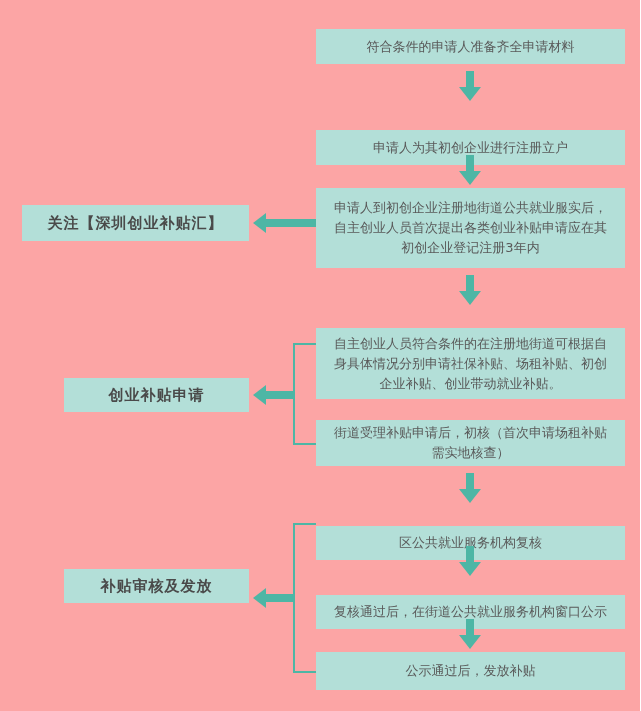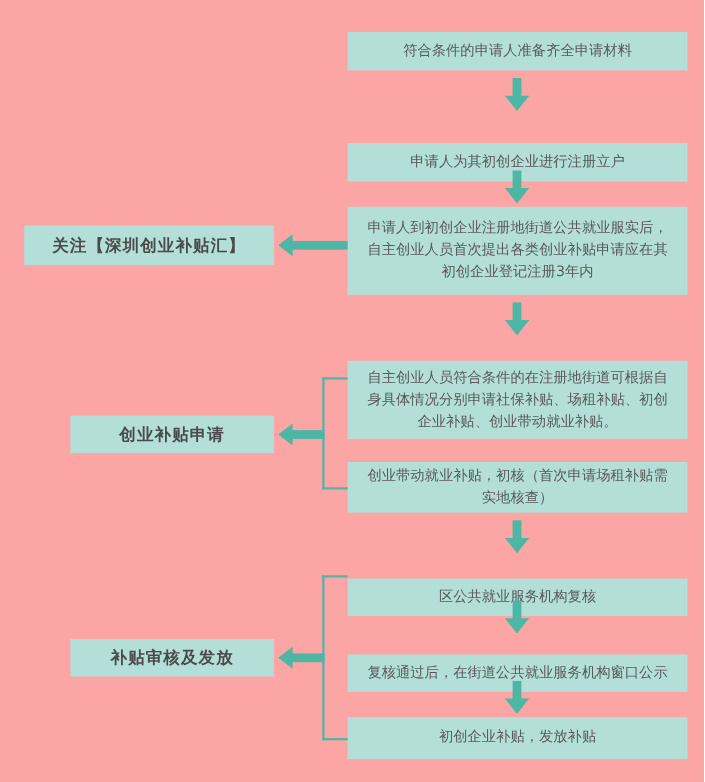--- a/index.html
+++ b/index.html
@@ -54,48 +54,48 @@
 
   <div class="step leftal" style="top:188px;height:80px;">申请人到初创企业注册地街道公共就业服实后，自主创业人员首次提出各类创业补贴申请应在其初创企业登记注册3年内</div>
 
   <div class="arrow-down" style="left:459px;top:275px;">
     <div class="shaft"></div>
     <div class="head"></div>
   </div>
 
   <div class="step leftal" style="top:308px;height:71px;margin-top:20px;">自主创业人员符合条件的在注册地街道可根据自身具体情况分别申请社保补贴、场租补贴、初创企业补贴、创业带动就业补贴。</div>
 
-  <div class="step leftal" style="top:420px;height:46px;">创业带动就业补贴，初核（首次申请场租补贴需实地核查）</div>
+  <div class="step leftal" style="top:420px;height:46px;">街道受理补贴申请后，初核（首次申请场租补贴需实地核查）</div>
 
   <div class="arrow-down" style="left:459px;top:473px;">
     <div class="shaft"></div>
     <div class="head"></div>
   </div>
 
   <div class="step center" style="top:506px;height:34px;margin-top:20px;">区公共就业服务机构复核</div>
 
   <div class="arrow-down" style="left:459px;top:546px;">
     <div class="shaft"></div>
     <div class="head"></div>
   </div>
 
   <div class="step center" style="top:595px;height:34px;">复核通过后，在街道公共就业服务机构窗口公示</div>
 
   <div class="arrow-down" style="left:459px;top:619px;">
     <div class="shaft"></div>
     <div class="head"></div>
   </div>
 
-  <div class="step center" style="top:652px;height:38px;">初创企业补贴，发放补贴</div>
+  <div class="step center" style="top:652px;height:38px;">公示通过后，发放补贴</div>
 
   <div class="side-label" style="left:64px;top:378px;width:185px;height:34px;">创业补贴申请</div>
 
   <div class="side-label" style="left:22px;top:205px;width:227px;height:36px;">关注【深圳创业补贴汇】</div>
 
-  <div class="side-label" style="left:64px;top:581px;width:185px;height:34px;">补贴审核及发放</div>
+  <div class="side-label" style="left:64px;top:569px;width:185px;height:34px;">补贴审核及发放</div>
 
   <div class="arrow-left" style="left:253px;top:213px;width:63px;">
     <div class="shaft"></div>
     <div class="head"></div>
   </div>
 
   <div class="arrow-left" style="left:253px;top:385px;width:42px;">
     <div class="shaft"></div>
     <div class="head"></div>
   </div>

